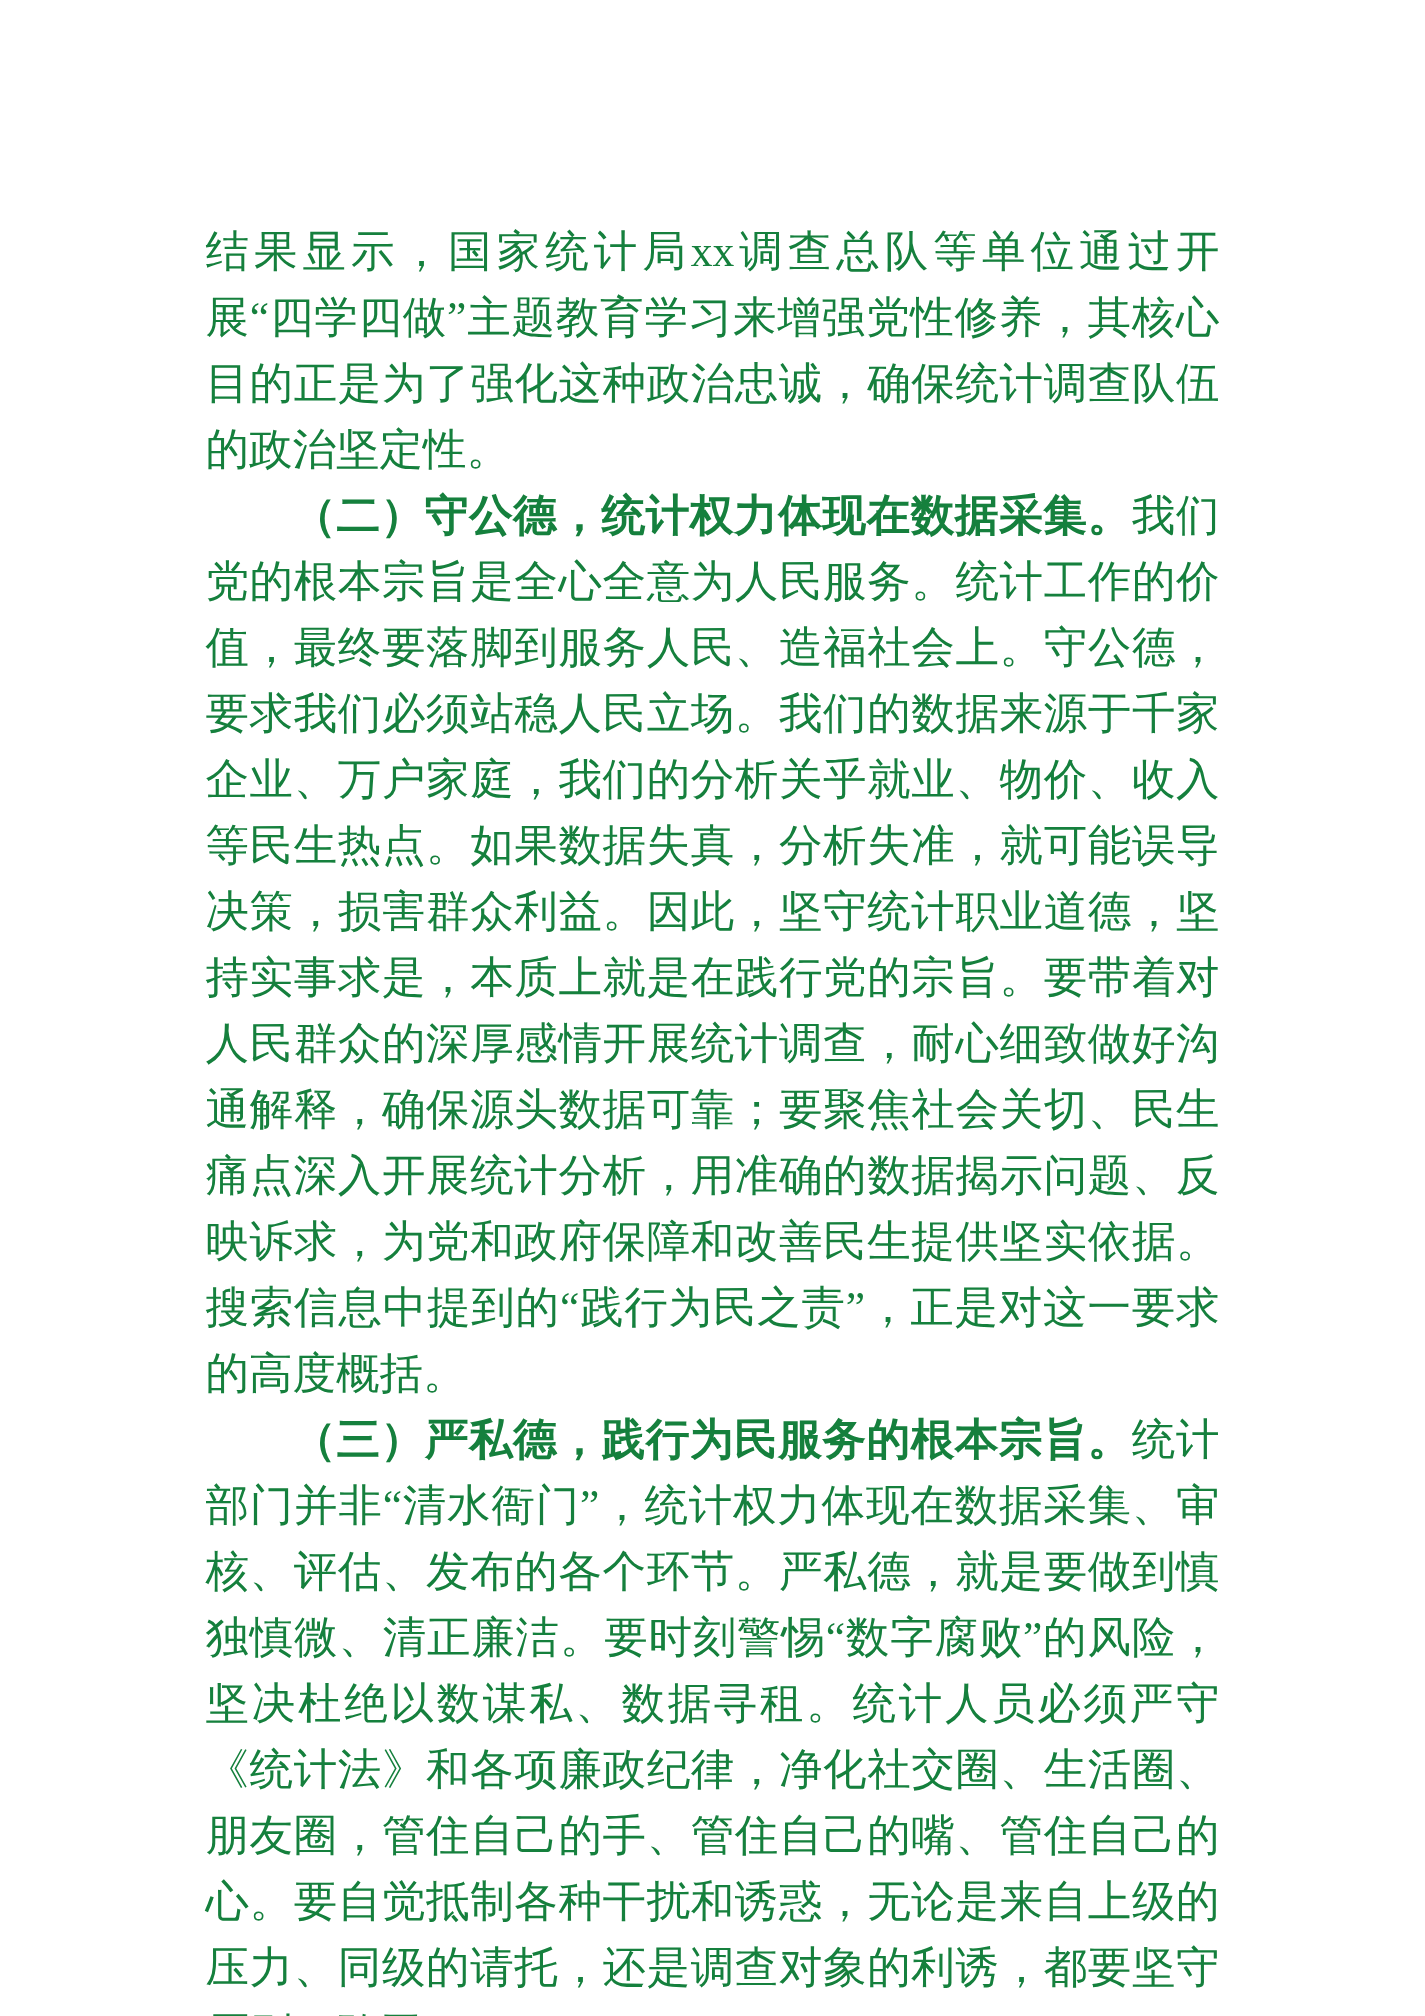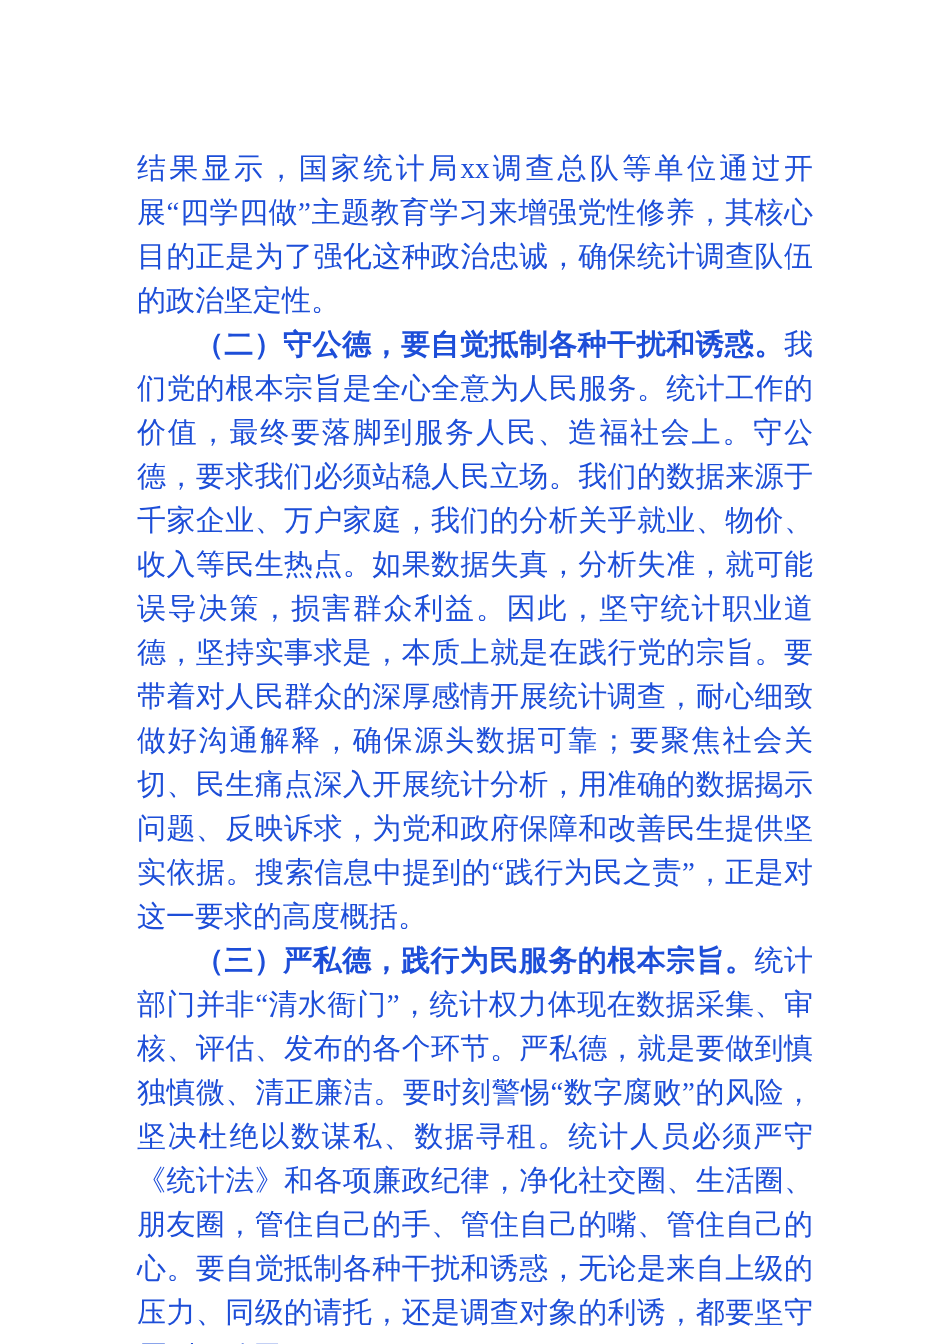--- a/index.html
+++ b/index.html
@@ -12,21 +12,21 @@
     width: 900px;
     height: 1344px;
     margin: 0 auto;
     background: #ffffff;
     box-sizing: border-box;
     padding: 146px 112px 0 112px;
     overflow: hidden;
     font-family: "Liberation Serif", "DejaVu Serif", serif;
     font-size: 29px;
     line-height: 44px;
-    color: #1d4ed8;
+    color: #15803d;
     text-align: justify;
   }
   .para {
     margin: 0;
     padding: 0;
     text-indent: 0;
   }
   .para.indent {
     text-indent: 2em;
   }
@@ -37,20 +37,20 @@
 </head>
 <body>
 
 <div class="page">
 
   <p class="para">
     <span class="body-text">结果显示，国家统计局xx调查总队等单位通过开展“四学四做”主题教育学习来增强党性修养，其核心目的正是为了强化这种政治忠诚，确保统计调查队伍的政治坚定性。</span>
   </p>
 
   <p class="para indent">
-    <span class="lead">（二）守公德，要自觉抵制各种干扰和诱惑。</span><span class="body-text">我们党的根本宗旨是全心全意为人民服务。统计工作的价值，最终要落脚到服务人民、造福社会上。守公德，要求我们必须站稳人民立场。我们的数据来源于千家企业、万户家庭，我们的分析关乎就业、物价、收入等民生热点。如果数据失真，分析失准，就可能误导决策，损害群众利益。因此，坚守统计职业道德，坚持实事求是，本质上就是在践行党的宗旨。要带着对人民群众的深厚感情开展统计调查，耐心细致做好沟通解释，确保源头数据可靠；要聚焦社会关切、民生痛点深入开展统计分析，用准确的数据揭示问题、反映诉求，为党和政府保障和改善民生提供坚实依据。搜索信息中提到的“践行为民之责”，正是对这一要求的高度概括。</span>
+    <span class="lead">（二）守公德，统计权力体现在数据采集。</span><span class="body-text">我们党的根本宗旨是全心全意为人民服务。统计工作的价值，最终要落脚到服务人民、造福社会上。守公德，要求我们必须站稳人民立场。我们的数据来源于千家企业、万户家庭，我们的分析关乎就业、物价、收入等民生热点。如果数据失真，分析失准，就可能误导决策，损害群众利益。因此，坚守统计职业道德，坚持实事求是，本质上就是在践行党的宗旨。要带着对人民群众的深厚感情开展统计调查，耐心细致做好沟通解释，确保源头数据可靠；要聚焦社会关切、民生痛点深入开展统计分析，用准确的数据揭示问题、反映诉求，为党和政府保障和改善民生提供坚实依据。搜索信息中提到的“践行为民之责”，正是对这一要求的高度概括。</span>
   </p>
 
   <p class="para indent">
     <span class="lead">（三）严私德，践行为民服务的根本宗旨。</span><span class="body-text">统计部门并非“清水衙门”，统计权力体现在数据采集、审核、评估、发布的各个环节。严私德，就是要做到慎独慎微、清正廉洁。要时刻警惕“数字腐败”的风险，坚决杜绝以数谋私、数据寻租。统计人员必须严守《统计法》和各项廉政纪律，净化社交圈、生活圈、朋友圈，管住自己的手、管住自己的嘴、管住自己的心。要自觉抵制各种干扰和诱惑，无论是来自上级的压力、同级的请托，还是调查对象的利诱，都要坚守原则，敢于</span>
   </p>
 
 </div>
 
 </body></html>

